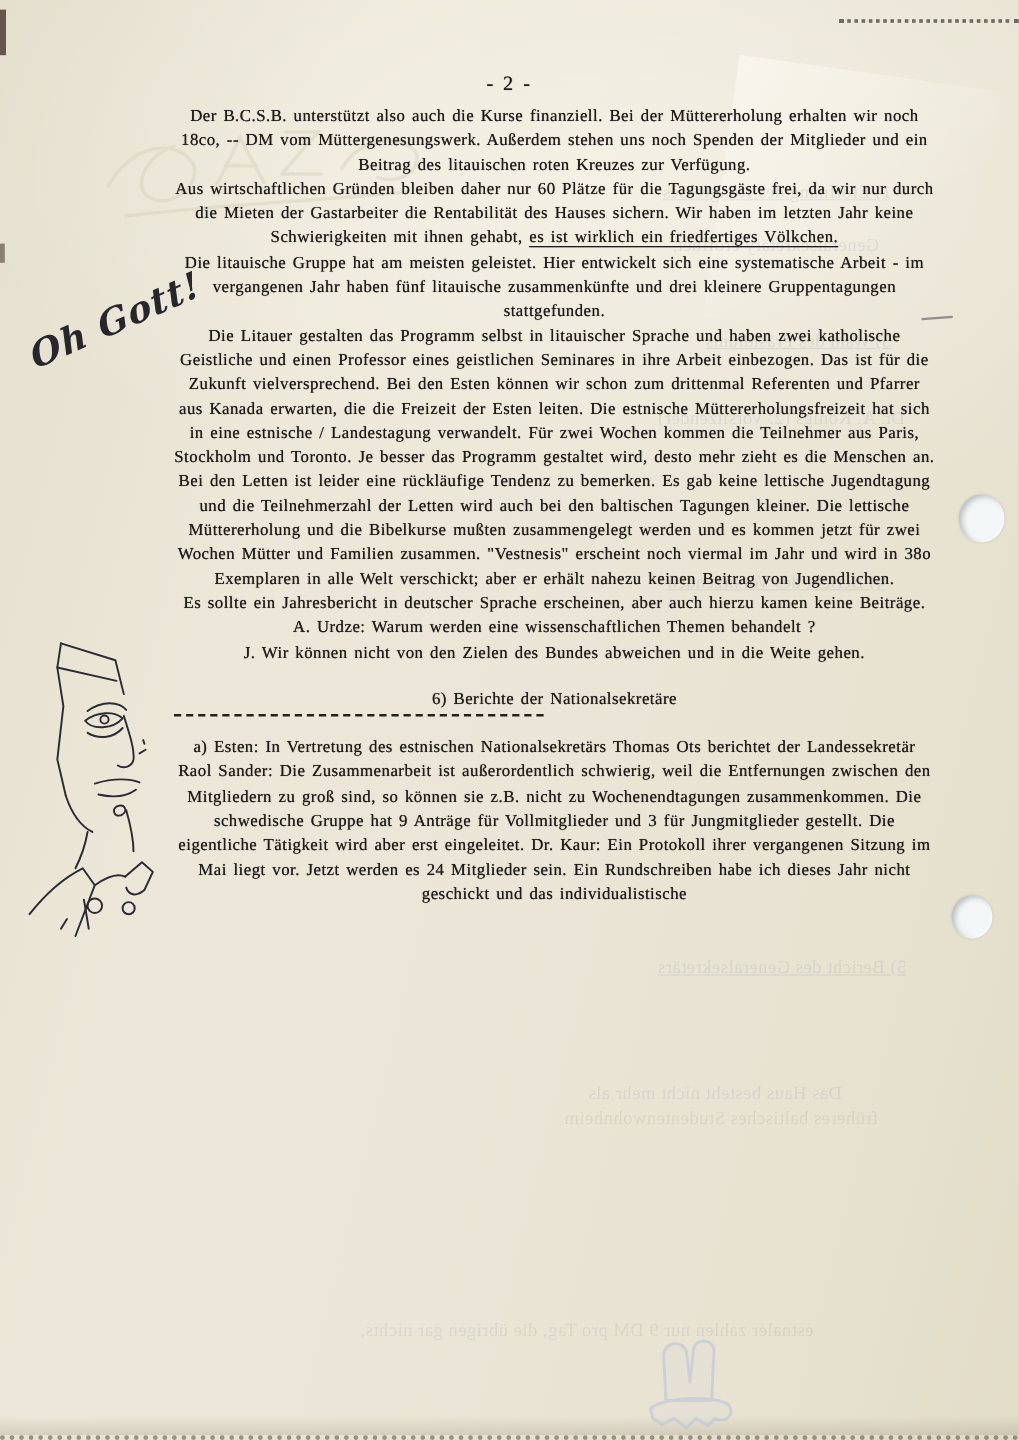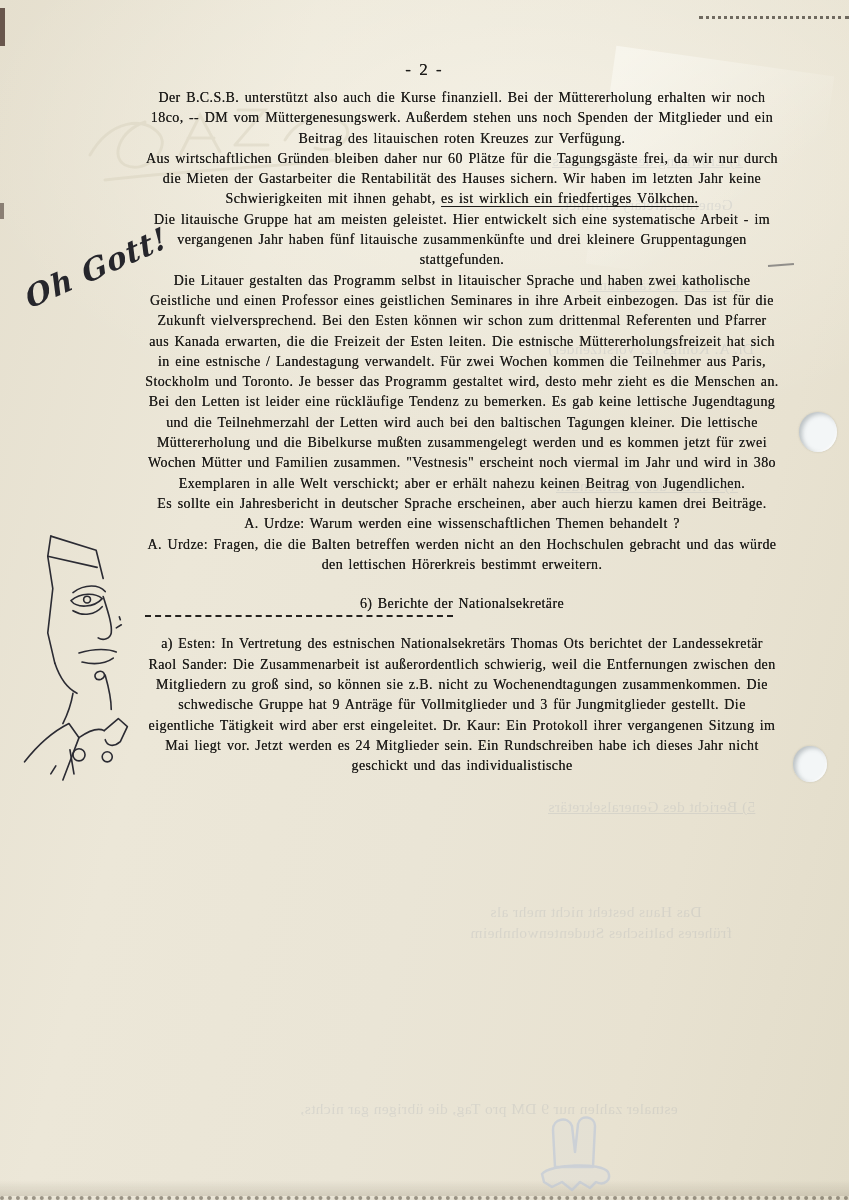--- a/index.html
+++ b/index.html
@@ -134,21 +134,21 @@
       <path d="M22,62 C30,52 82,50 88,60 C92,68 84,74 76,70 L70,76 L60,70 L52,78 L42,70 L32,75 L24,70 Z" fill="rgba(196,209,232,0.22)"></path>
     </g>
   </svg>
 
   <div class="body-text">
     <p>Der B.C.S.B. unterstützt also auch die Kurse finanziell. Bei der Müttererholung erhalten wir noch 18co, -- DM vom Müttergenesungswerk. Außerdem stehen uns noch Spenden der Mitglieder und ein Beitrag des litauischen roten Kreuzes zur Verfügung.</p>
     <p><span>Aus wirtschaftlichen Gründen bleiben daher nur 60 Plätze für die Tagungsgäste frei, da wir nur durch die Mieten der Gastarbeiter die Rentabilität des Hauses sichern. Wir haben im letzten Jahr keine Schwierigkeiten mit ihnen gehabt, </span><span class="u">es ist wirklich ein friedfertiges Völkchen.</span></p>
     <p>Die litauische Gruppe hat am meisten geleistet. Hier entwickelt sich eine systematische Arbeit - im vergangenen Jahr haben fünf litauische zusammenkünfte und drei kleinere Gruppentagungen stattgefunden.</p>
     <p>Die Litauer gestalten das Programm selbst in litauischer Sprache und haben zwei katholische Geistliche und einen Professor eines geistlichen Seminares in ihre Arbeit einbezogen. Das ist für die Zukunft vielversprechend. Bei den Esten können wir schon zum drittenmal Referenten und Pfarrer aus Kanada erwarten, die die Freizeit der Esten leiten. Die estnische Müttererholungsfreizeit hat sich in eine estnische / Landestagung verwandelt. Für zwei Wochen kommen die Teilnehmer aus Paris, Stockholm und Toronto. Je besser das Programm gestaltet wird, desto mehr zieht es die Menschen an.</p>
     <p>Bei den Letten ist leider eine rückläufige Tendenz zu bemerken. Es gab keine lettische Jugendtagung und die Teilnehmerzahl der Letten wird auch bei den baltischen Tagungen kleiner. Die lettische Müttererholung und die Bibelkurse mußten zusammengelegt werden und es kommen jetzt für zwei Wochen Mütter und Familien zusammen. "Vestnesis" erscheint noch viermal im Jahr und wird in 38o Exemplaren in alle Welt verschickt; aber er erhält nahezu keinen Beitrag von Jugendlichen.</p>
-    <p>Es sollte ein Jahresbericht in deutscher Sprache erscheinen, aber auch hierzu kamen drei Beiträge.</p>
+    <p>Es sollte ein Jahresbericht in deutscher Sprache erscheinen, aber auch hierzu kamen keine Beiträge.</p>
     <p>A. Urdze: Warum werden eine wissenschaftlichen Themen behandelt ?</p>
-    <p>A. Urdze: Fragen, die die Balten betreffen werden nicht an den Hochschulen gebracht und das würde den lettischen Hörerkreis bestimmt erweitern.</p>
+    <p>J. Wir können nicht von den Zielen des Bundes abweichen und in die Weite gehen.</p>
     <p class="heading">6) Berichte der Nationalsekretäre</p>
     <div class="heading-line"></div>
     <p>a) Esten: In Vertretung des estnischen Nationalsekretärs Thomas Ots berichtet der Landessekretär Raol Sander: Die Zusammenarbeit ist außerordentlich schwierig, weil die Entfernungen zwischen den Mitgliedern zu groß sind, so können sie z.B. nicht zu Wochenendtagungen zusammenkommen. Die schwedische Gruppe hat 9 Anträge für Vollmitglieder und 3 für Jungmitglieder gestellt. Die eigentliche Tätigkeit wird aber erst eingeleitet. Dr. Kaur: Ein Protokoll ihrer vergangenen Sitzung im Mai liegt vor. Jetzt werden es 24 Mitglieder sein. Ein Rundschreiben habe ich dieses Jahr nicht geschickt und das individualistische</p>
   </div>
 
 </div>
 
 </body></html>

